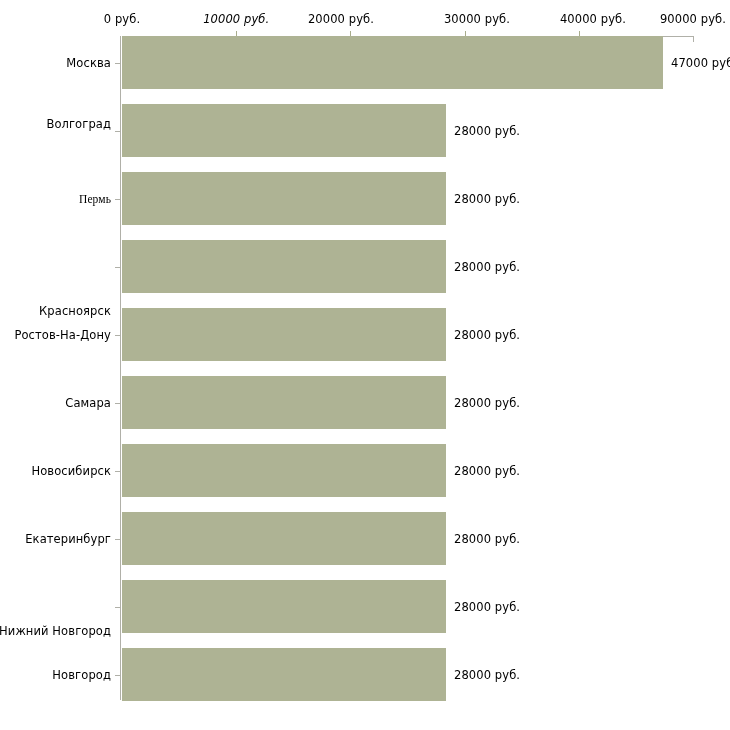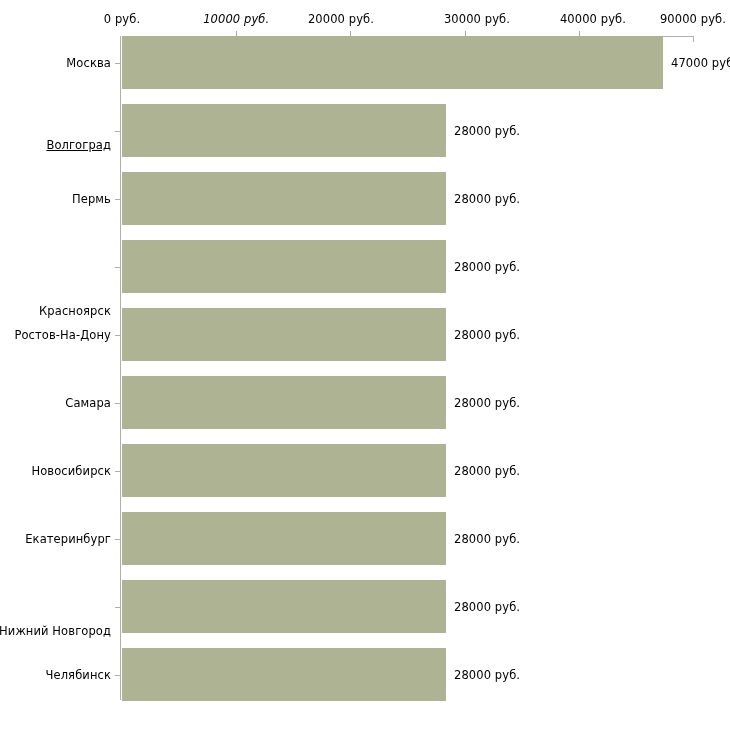--- a/index.html
+++ b/index.html
@@ -114,37 +114,37 @@
       <div class="axis-tick-label" style="left: 593px;">40000 руб.</div>
       <div class="axis-tick edge" style="left: 693px;"></div>
       <div class="axis-tick-label" style="left: 693px;">90000 руб.</div>
     </div>
 
   <div class="yaxis-line"></div>
   <div id="ycats">
       <div class="ycat-tick" style="top: 63px;"></div>
       <div class="ycat-label" style="top: 62.5px;">Москва</div>
       <div class="ycat-tick" style="top: 131px;"></div>
-      <div class="ycat-label" style="top: 145px; text-decoration: underline;">Волгоград</div>
+      <div class="ycat-label" style="top: 124px;">Волгоград</div>
       <div class="ycat-tick" style="top: 199px;"></div>
-      <div class="ycat-label" style="top: 198.5px;">Пермь</div>
+      <div class="ycat-label" style="top: 198.5px; font-family: Liberation Serif, serif;">Пермь</div>
       <div class="ycat-tick" style="top: 267px;"></div>
       <div class="ycat-label" style="top: 266.5px; margin-top: 44px;">Красноярск</div>
       <div class="ycat-tick" style="top: 335px;"></div>
       <div class="ycat-label" style="top: 334.5px;">Ростов-На-Дону</div>
       <div class="ycat-tick" style="top: 403px;"></div>
       <div class="ycat-label" style="top: 402.5px;">Самара</div>
       <div class="ycat-tick" style="top: 471px;"></div>
       <div class="ycat-label" style="top: 470.5px;">Новосибирск</div>
       <div class="ycat-tick" style="top: 539px;"></div>
       <div class="ycat-label" style="top: 538.5px;">Екатеринбург</div>
       <div class="ycat-tick" style="top: 607px;"></div>
       <div class="ycat-label" style="top: 606.5px; margin-top: 24px;">Нижний Новгород</div>
       <div class="ycat-tick" style="top: 675px;"></div>
-      <div class="ycat-label" style="top: 674.5px;">Челябинск</div>
+      <div class="ycat-label" style="top: 674.5px;">Новгород</div>
     </div>
 
   <div id="bars">
       <div class="bar" title="Москва — 47000 руб" style="top: 36px; width: 541px; height: 53px; background: rgb(174, 179, 148);"></div>
       <div class="bar-value" style="left: 671px; top: 62.5px;">47000 руб</div>
       <div class="bar" title="Волгоград — 28000 руб." style="top: 104px; width: 324px; height: 53px; background: rgb(174, 179, 148);"></div>
       <div class="bar-value" style="left: 454px; top: 130.5px;">28000 руб.</div>
       <div class="bar" title="Пермь — 28000 руб." style="top: 172px; width: 324px; height: 53px; background: rgb(174, 179, 148);"></div>
       <div class="bar-value" style="left: 454px; top: 198.5px;">28000 руб.</div>
       <div class="bar" title="Красноярск — 28000 руб." style="top: 240px; width: 324px; height: 53px; background: rgb(174, 179, 148);"></div>

